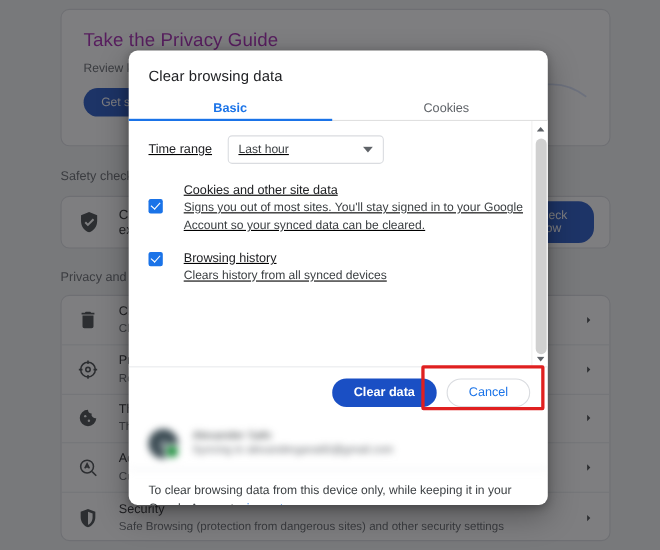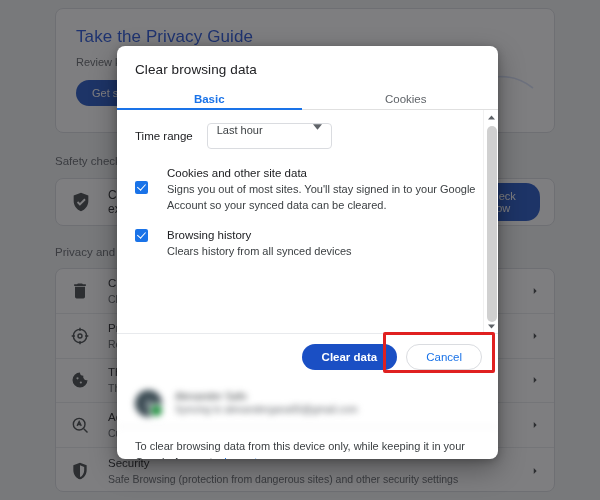--- a/index.html
+++ b/index.html
@@ -36,21 +36,21 @@
     border-radius: 8px;
     position: relative;
     overflow: hidden;
   }
 
   
   #promo-card {
     position: absolute; left: 0; top: 8px; width: 500px; height: 125px;
     padding: 18px 20px;
   }
-  #promo-title { font-size: 17px; color: #1d4ed8; letter-spacing: .1px; }
+  #promo-title { font-size: 17px; color: #a21caf; letter-spacing: .1px; }
   #promo-sub { font-size: 11px; color: #5f6368; margin-top: 9px; }
   #promo-btn {
     margin-top: 12px;
     display: inline-block;
     background: #1a4fc4;
     color: #fff;
     font-size: 11px;
     padding: 7px 16px;
     border-radius: 14px;
     border: none;
@@ -147,20 +147,21 @@
   #dlg-scroll-wrap {
     position: relative;
     flex: 0 0 auto;
     height: 223px;
     overflow: hidden;
   }
   #dlg-body {
     position: absolute; inset: 0 15px 0 0;
     padding: 13px 4px 6px 18px;
     overflow: hidden;
+    text-decoration: underline;
   }
 
   
   #scrollbar {
     position: absolute; top: 0; right: 0; bottom: 0; width: 15px;
     background: #fff; border-left: 1px solid #f1f1f1;
   }
   .sb-arrow {
     position: absolute; left: 0; width: 15px; height: 14px;
     display: flex; align-items: center; justify-content: center;
@@ -172,23 +173,23 @@
     position: absolute; left: 2.5px; width: 10px;
     top: 16px; height: 196px;
     background: #d0d0d0; border-radius: 6px;
   }
 
   
   #timerange-row { display: flex; align-items: center; margin-bottom: 16px; }
   #timerange-label { font-size: 11.5px; color: #202124; }
   #timerange-select {
     margin-left: 14px;
-    width: 125px; height: 26px;
+    width: 142px; height: 26px;
     border: 1px solid #dadce0; border-radius: 4px;
-    display: flex; 
+    display: flex; align-items: center;
     padding: 0 9px;
     background: #fff;
   }
   #timerange-value { font-size: 11px; color: #3c4043; flex: 1 1 auto; }
   #timerange-caret { color: #5f6368; font-size: 8px; }
 
   
   .opt { display: flex; margin-bottom: 14px; }
   .opt-check {
     flex: 0 0 auto;

